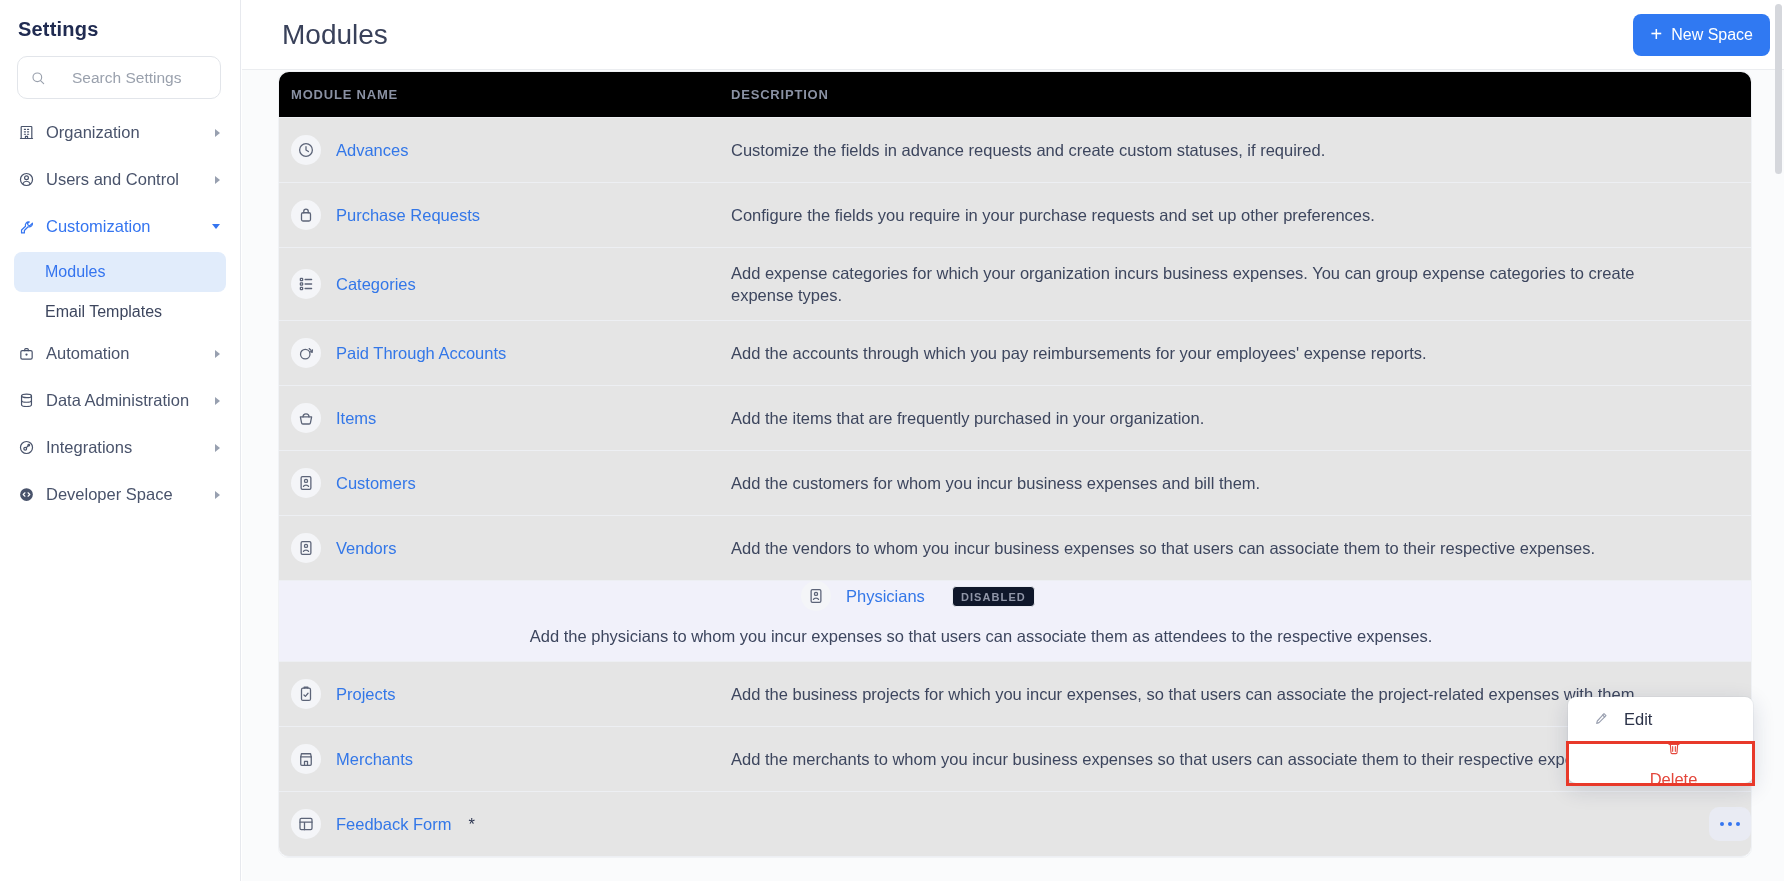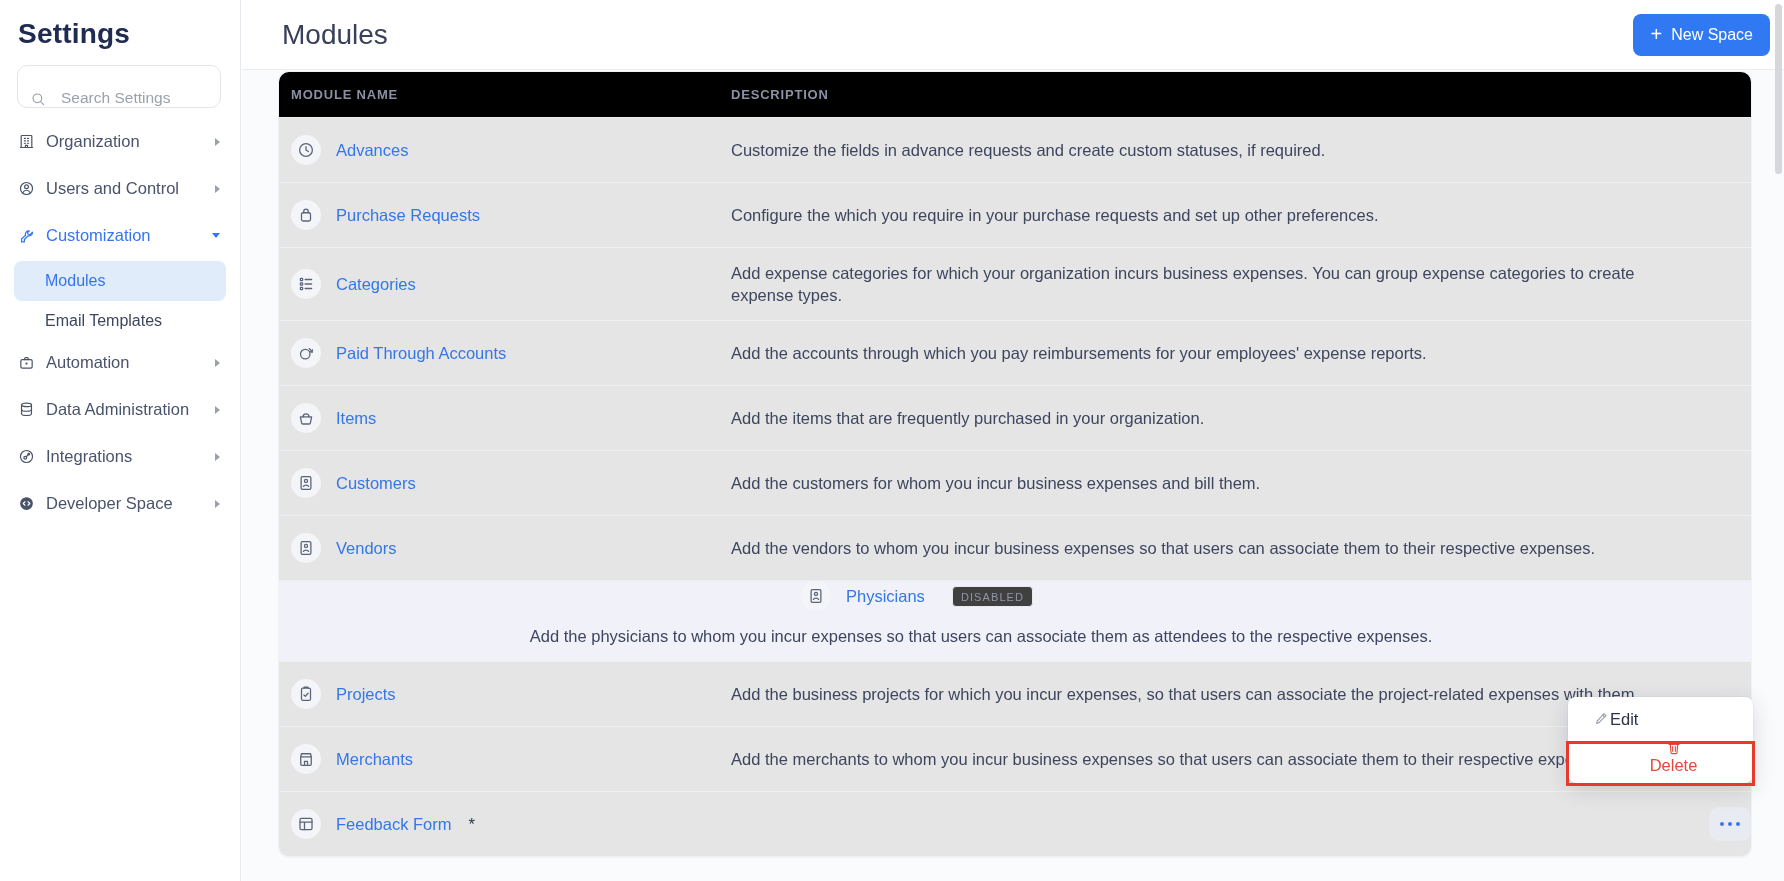--- a/index.html
+++ b/index.html
@@ -5,23 +5,23 @@
   * { margin:0; padding:0; box-sizing:border-box; }
   html,body { width:1784px; height:881px; }
   body {
     position:relative; background:#fff; overflow:hidden;
     font-family:"Liberation Sans","DejaVu Sans",sans-serif;
     --accent:#3079f2; --link:#3377e8; --danger:#e4473c; --annotation:#e8392a;
   }
   
   .sidebar { position:absolute; left:0; top:0; width:241px; height:881px;
     background:#fff; border-right:1px solid #e7e9ee; padding:18px 14px 0 14px; }
-  .settings-title { font-size:28px; font-weight:700; color:#202b51; margin:0 0 0 4px; letter-spacing:.2px; }
+  .settings-title { font-size:20px; font-weight:700; color:#202b51; margin:0 0 0 4px; letter-spacing:.2px; }
   .search-box { margin-top:15px; margin-left:3px; width:204px; height:43px; border:1px solid #e2e5ea;
-    border-radius:10px; display:flex; align-items:flex-end; padding:0 12px; gap:15px; background:#fff; }
+    border-radius:10px; display:flex; align-items:center; padding:14px 12px; gap:26px; background:#fff; }
   .search-box .ic { width:16px; height:16px; color:#9aa1ad; flex:0 0 auto; }
   .search-box input { border:none; outline:none; width:100%; font-size:15.5px; color:#3d465e;
     font-family:"Liberation Sans","DejaVu Sans",sans-serif; background:transparent; }
   .search-box input::placeholder { color:#9aa1ad; }
   .nav { margin-top:10px; }
   .nav-item { display:flex; align-items:center; height:47px; padding:0 6px 0 4px; gap:11px;
     color:#49536b; font-size:16.5px; font-weight:500; cursor:pointer; }
   .nav-item.active { color:#3575f0; }
   .nav-ic { width:17px; height:17px; flex:0 0 auto; }
   .nav-label { flex:1 1 auto; white-space:nowrap; }
@@ -51,31 +51,31 @@
   .trow { position:relative; display:flex; align-items:center; min-height:65px;
     border-bottom:1px solid #edeff3; padding-left:12px; background:#e5e5e5; }
   .trow:last-child { border-bottom:1px solid #edeff3; border-radius:0 0 10px 10px;gap:8px; }
   .trow.highlighted { background:#f1f1fa;flex-direction:column; }
   .cell-name { width:440px; flex:0 0 auto; display:flex; align-items:center; gap:15px; }
   .icon-circle { width:30px; height:30px; border-radius:50%; background:#f4f5f8; display:flex;
     align-items:center; justify-content:center; color:#5c6478; flex:0 0 auto; }
   .icon-circle .ic { width:18px; height:18px; }
   .mod-link { color:var(--link); font-size:16.5px; text-decoration:none; cursor:pointer; }
   .name-suffix { color:#2b3450; font-size:16.5px; margin-left:2px; }
-  .badge { margin-left:12px; font-size:11px; font-weight:400; letter-spacing:1.1px; color:#9096a8;
-    background:#404040; border:1px solid #e9ebf1; border-radius:4px; padding:4px 8px 3px; }
+  .badge { margin-left:12px; font-size:11px; font-weight:700; letter-spacing:1.1px; color:#9096a8;
+    background:#0f172a; border:1px solid #e9ebf1; border-radius:4px; padding:4px 8px 3px; }
   .cell-desc { flex:1 1 auto; font-size:16.5px; color:#3d465e; line-height:22px; padding:14px 80px 14px 0; }
   .more-btn { position:absolute; right:0; top:50%; transform:translateY(-50%); width:42px; height:34px;
     background:#e9ebf3; border-radius:10px; display:flex; align-items:center; justify-content:center;
     gap:4px; cursor:pointer; border:none; }
   .more-btn .dot { width:4px; height:4px; border-radius:50%; background:#3575f0; }
   
   .context-menu { position:absolute; left:1568px; top:697px; width:185px; background:#fff; border-radius:8px;
     box-shadow:0 6px 22px rgba(25,39,80,.16), 0 0 0 1px rgba(25,39,80,.04); z-index:50; padding:1px 0; }
-  .menu-item { display:flex; align-items:center; height:42px; padding-left:26px; font-size:16.5px;
+  .menu-item { display:flex; align-items:center; height:42px; padding-left:26px; gap:14px; font-size:16.5px;
     color:#2c3349; cursor:pointer; }
   .menu-item .ic { width:16px; height:16px; color:#9aa0b0; }
   .menu-item.danger, .menu-item.danger .ic { color:var(--danger);flex-direction:column; }
   .annotation-box { position:absolute; left:1566px; top:741px; width:189px; height:45px;
     border:3px solid var(--annotation); z-index:60; pointer-events:none; }
   
   .scroll-thumb { position:absolute; right:2px; top:4px; width:7px; height:170px; border-radius:4px;
     background:#d5d7dc; z-index:70; }
   .ic svg { width:100%; height:100%; display:block; }
 </style>
@@ -213,21 +213,21 @@
             <span class="icon-circle">
               <span class="ic">
                 <svg viewBox="0 0 24 24" fill="none" stroke="currentColor" stroke-width="1.7" stroke-linecap="round" stroke-linejoin="round">
                   <rect x="6" y="9" width="12" height="11" rx="2"></rect>
                   <path d="M9 9V7.2a3 3 0 0 1 6 0V9"></path>
                 </svg>
               </span>
             </span>
             <a class="mod-link">Purchase Requests</a>
           </div>
-          <div class="cell-desc">Configure the which you require in your purchase requests and set up other preferences.</div>
+          <div class="cell-desc">Configure the fields you require in your purchase requests and set up other preferences.</div>
         </div>
         <div class="trow">
           <div class="cell-name">
             <span class="icon-circle">
               <span class="ic">
                 <svg viewBox="0 0 24 24" fill="none" stroke="currentColor" stroke-width="1.7" stroke-linecap="round" stroke-linejoin="round">
                   <rect x="4.5" y="4.5" width="3" height="3" rx="0.6"></rect>
                   <rect x="4.5" y="10.5" width="3" height="3" rx="0.6"></rect>
                   <rect x="4.5" y="16.5" width="3" height="3" rx="0.6"></rect>
                   <path d="M10.8 6h8.7M10.8 12h8.7M10.8 18h8.7"></path>

